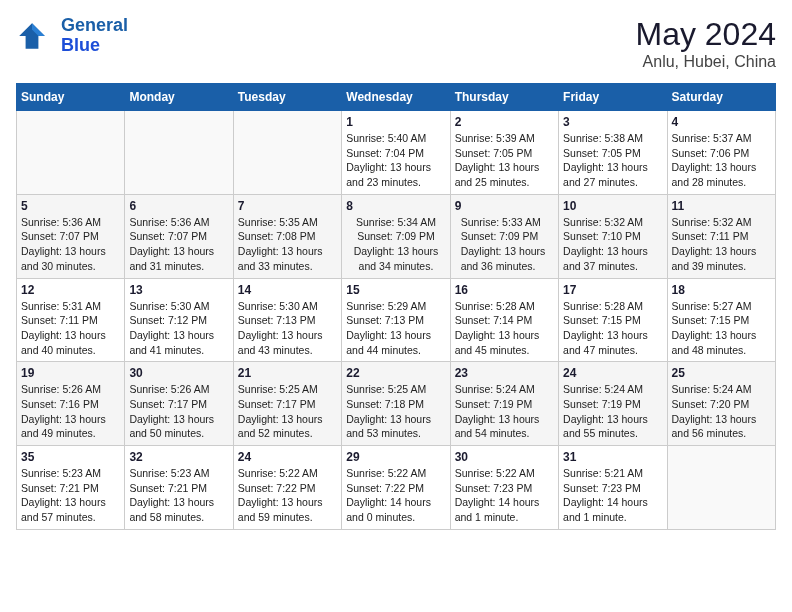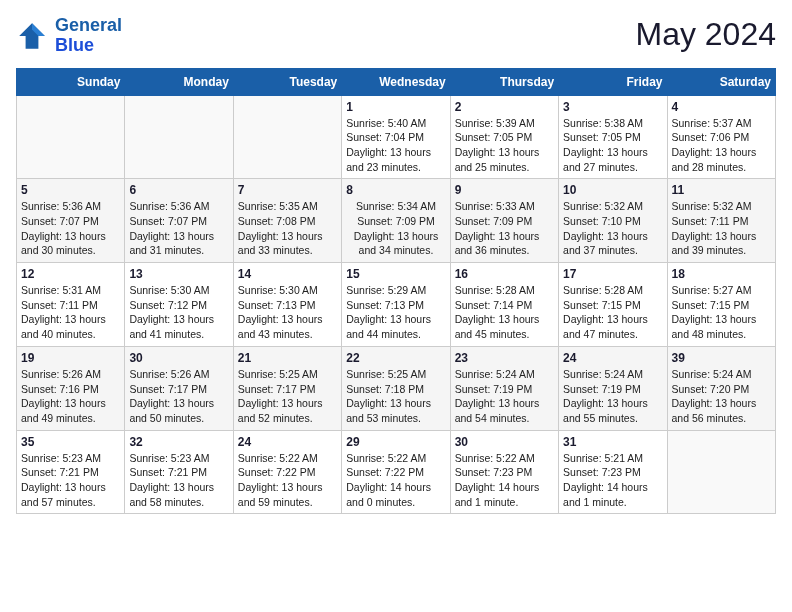--- a/index.html
+++ b/index.html
@@ -12,21 +12,21 @@
     }
     .header {
       display: flex;
       justify-content: space-between;
       align-items: flex-start;
       margin-bottom: 12px;
     }
     .logo {
       display: flex;
       align-items: center;
-      gap: 7px;
+      gap: 13px;
     }
     .logo-text {
       font-size: 18px;
       font-weight: bold;
       color: #1a1a2e;
       line-height: 1.1;
     }
     .logo-text span {
       color: #1a5fa8;
     }
@@ -48,21 +48,21 @@
     }
     .calendar {
       width: 100%;
       border-collapse: collapse;
       font-size: 11px;
     }
     .calendar th {
       background: #1a5fa8;
       color: #fff;
       padding: 6px 4px;
-      text-align: right;
+      text-align: left;
       font-size: 12px;
       font-weight: bold;
       border: 1px solid #1a5fa8;
     }
     .calendar td {
       border: 1px solid #ccc;
       vertical-align: top;
       padding: 4px;
       width: 108px;
       min-height: 80px;
@@ -99,20 +99,21 @@
     </svg>
     <div>
       <div class="logo-text">
         <span>General</span><br>
         <span style="color:#1d4ed8">Blue</span>
       </div>
     </div>
   </div>
   <div class="title-block">
     <div class="month-title">May 2024</div>
+    <div class="location-title">Anlu, Hubei, China</div>
   </div>
 </div>
 
 <table class="calendar">
   <thead>
     <tr>
     <th>Sunday</th>
         <th>Monday</th>
         <th>Tuesday</th>
         <th>Wednesday</th>
@@ -179,21 +180,21 @@
         </td>
         <td>
           <div class="day-number">8</div>
           <div class="day-info" style="white-space: pre-line; text-align: center;">Sunrise: 5:34 AM
 Sunset: 7:09 PM
 Daylight: 13 hours
 and 34 minutes.</div>
         </td>
         <td>
           <div class="day-number">9</div>
-          <div class="day-info" style="white-space: pre-line;">Sunrise: 5:33 AM
+          <div class="day-info" style="white-space: pre-line; margin-left: 6px;">Sunrise: 5:33 AM
 Sunset: 7:09 PM
 Daylight: 13 hours
 and 36 minutes.</div>
         </td>
         <td>
           <div class="day-number">10</div>
           <div class="day-info" style="white-space: pre-line;">Sunrise: 5:32 AM
 Sunset: 7:10 PM
 Daylight: 13 hours
 and 37 minutes.</div>
@@ -294,21 +295,21 @@
 and 54 minutes.</div>
         </td>
         <td>
           <div class="day-number">24</div>
           <div class="day-info" style="white-space: pre-line;">Sunrise: 5:24 AM
 Sunset: 7:19 PM
 Daylight: 13 hours
 and 55 minutes.</div>
         </td>
         <td>
-          <div class="day-number">39</div>
+          <div class="day-number">25</div>
           <div class="day-info" style="white-space: pre-line;">Sunrise: 5:24 AM
 Sunset: 7:20 PM
 Daylight: 13 hours
 and 56 minutes.</div>
         </td>
       </tr>
       <tr>
         <td>
           <div class="day-number">35</div>
           <div class="day-info" style="white-space: pre-line;">Sunrise: 5:23 AM

